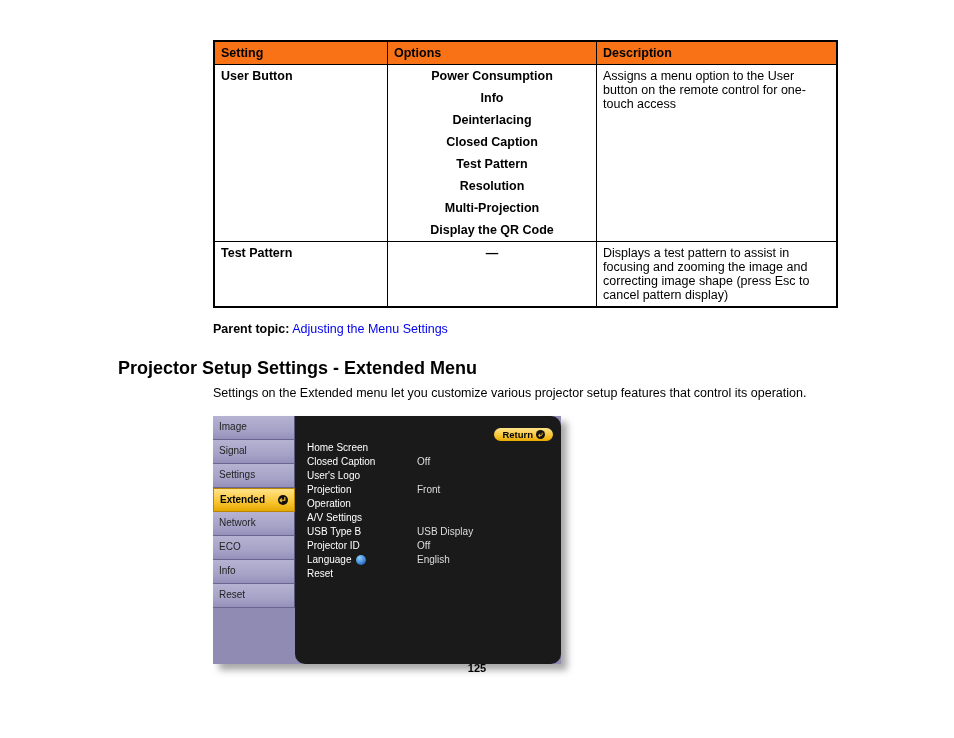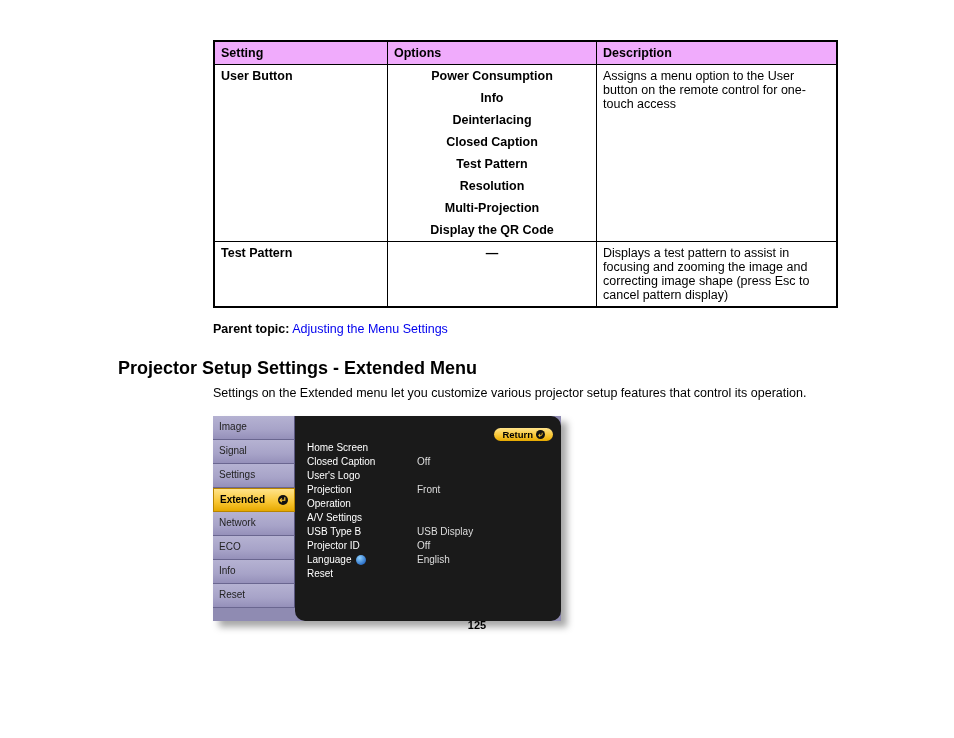--- a/index.html
+++ b/index.html
@@ -23,21 +23,21 @@
     border: 2px solid #000;
   }
   table.settings th, table.settings td {
     border: 1px solid #000;
     padding: 4px 6px;
     font-size: 12.5px;
     vertical-align: top;
     text-align: left;
   }
   table.settings th {
-    background: #f0abfc;
+    background: #f97316;
     font-weight: bold;
     margin-left: 28px;
   }
   table.settings td.setting-col { width: 155px; font-weight: bold; }
   table.settings td.options-col { width: 190px; font-weight: bold; text-align: center; }
   table.settings td.desc-col { font-weight: normal; width: 220px; }
   .opt-item { margin-bottom: 8px; }
   .opt-item:last-child { margin-bottom: 0; }
   .desc-col strong { font-weight: normal; }
 
@@ -56,21 +56,21 @@
   .section-intro {
     font-size: 12.5px;
     margin: 0 0 14px 95px;
     line-height: 1.35;
   }
 
   
   .osd {
     margin-left: 95px;
     width: 348px;
-    height: 205px;
+    height: 248px;
     position: relative;
     background: #8f8bb2;
     border-radius: 0;
     box-shadow: 6px 6px 7px rgba(0,0,0,0.35);
   }
   .osd-tabs {
     position: absolute;
     left: 0;
     top: 0;
     width: 82px;

